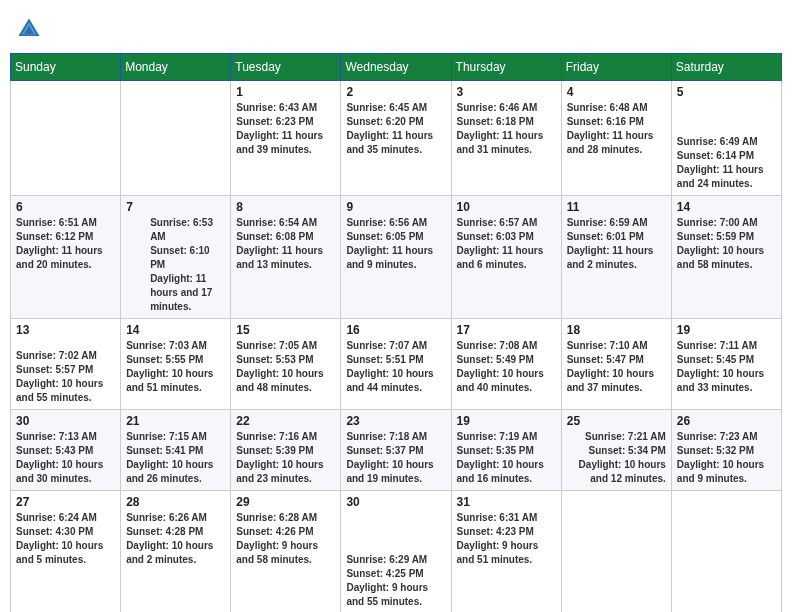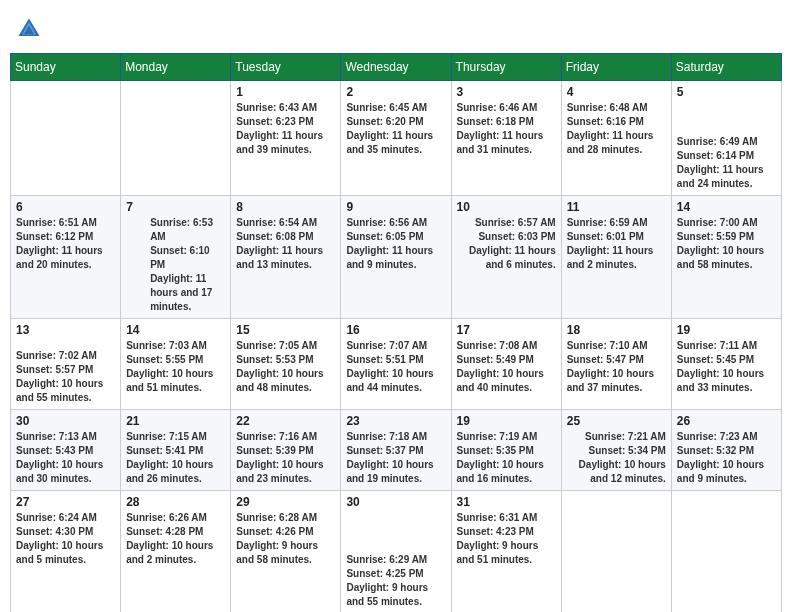--- a/index.html
+++ b/index.html
@@ -184,21 +184,21 @@
 Daylight: 11 hours and 13 minutes.</div>
         </td>
         <td>
           <span class="day-num">9</span>
           <div class="day-info" style="white-space: pre-line;">Sunrise: 6:56 AM
 Sunset: 6:05 PM
 Daylight: 11 hours and 9 minutes.</div>
         </td>
         <td>
           <span class="day-num">10</span>
-          <div class="day-info" style="white-space: pre-line; text-align: right;">Sunrise: 6:57 AM
+          <div class="day-info" style="white-space: pre-line;">Sunrise: 6:57 AM
 Sunset: 6:03 PM
 Daylight: 11 hours and 6 minutes.</div>
         </td>
         <td>
           <span class="day-num">11</span>
           <div class="day-info" style="white-space: pre-line;">Sunrise: 6:59 AM
 Sunset: 6:01 PM
 Daylight: 11 hours and 2 minutes.</div>
         </td>
         <td>

